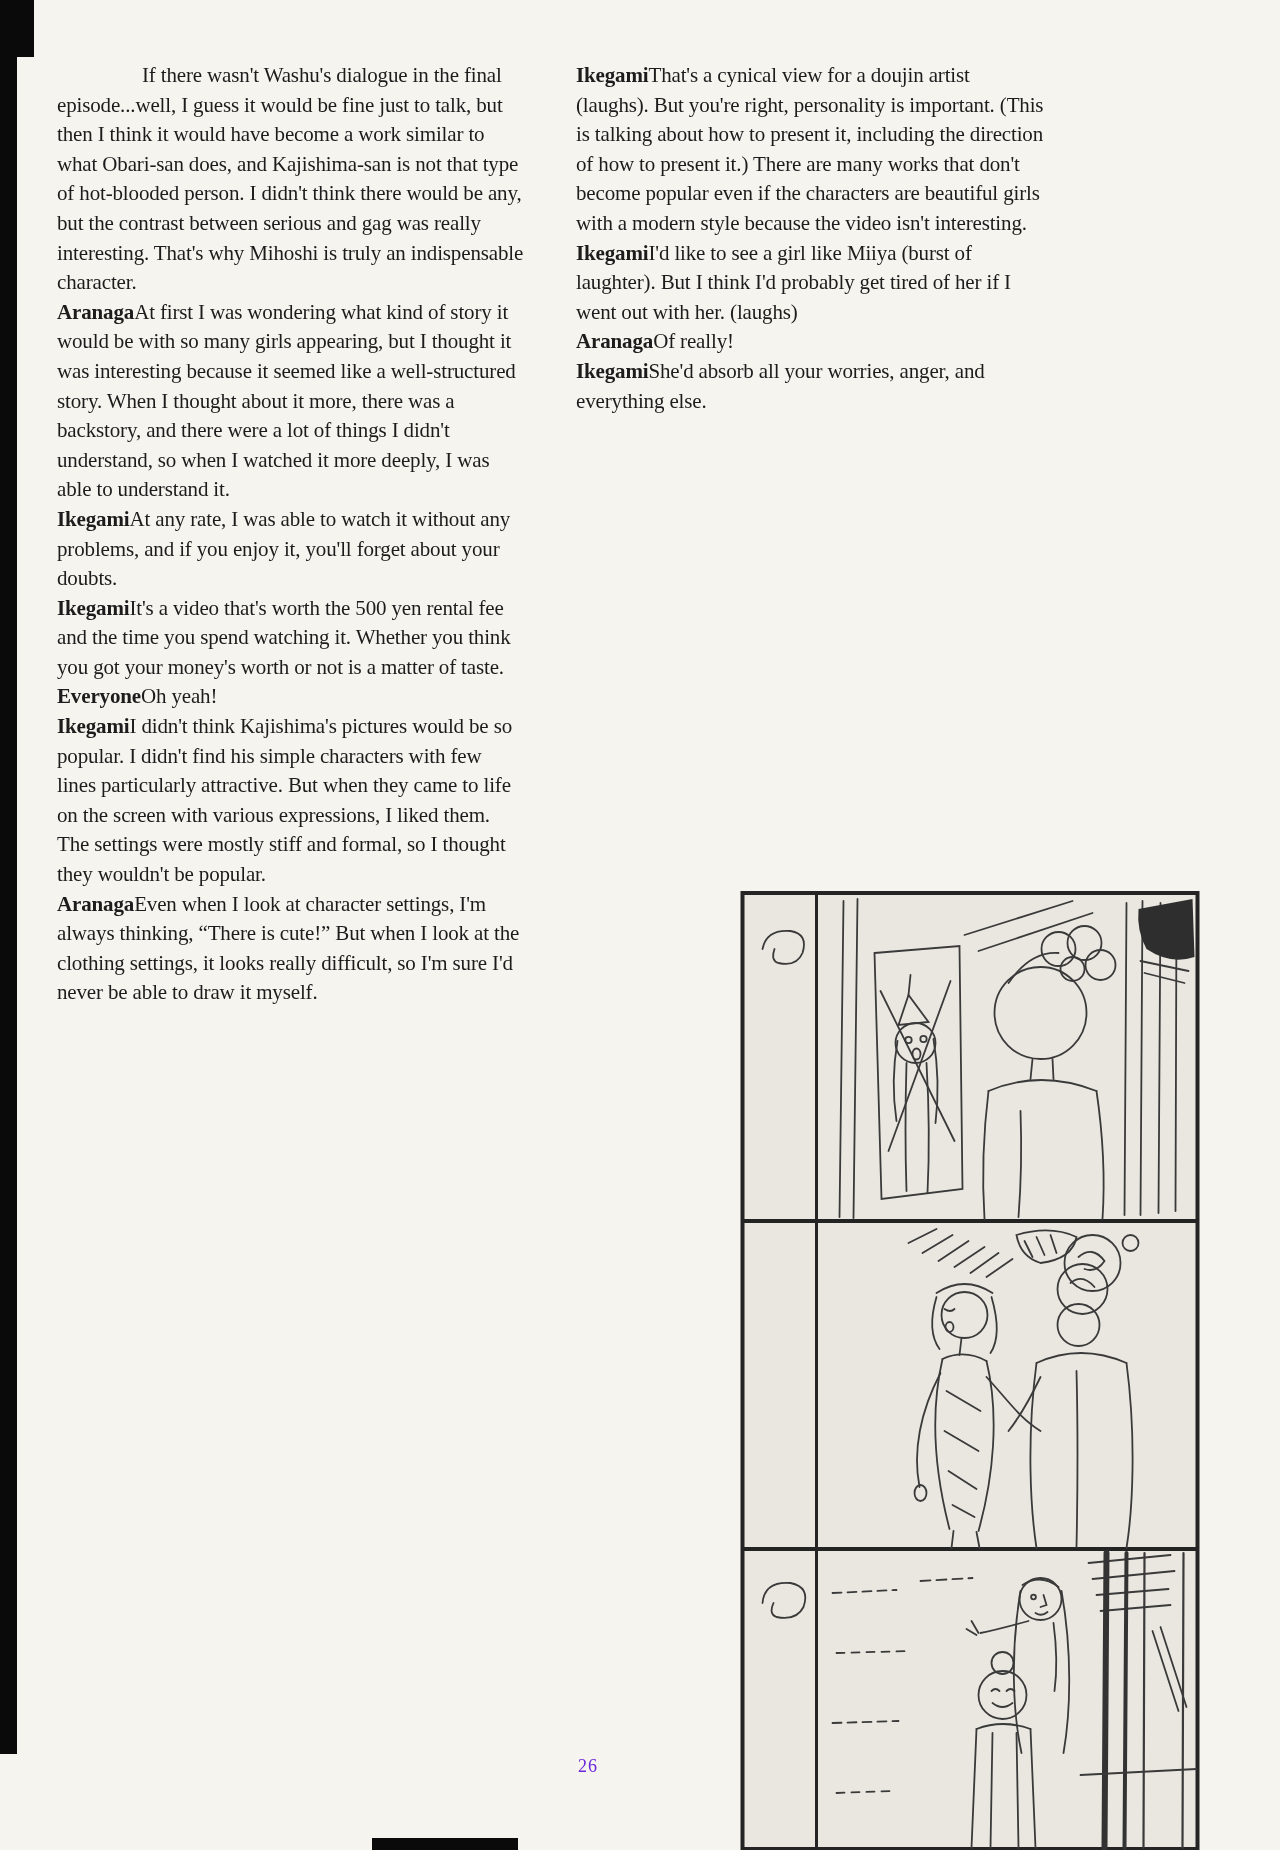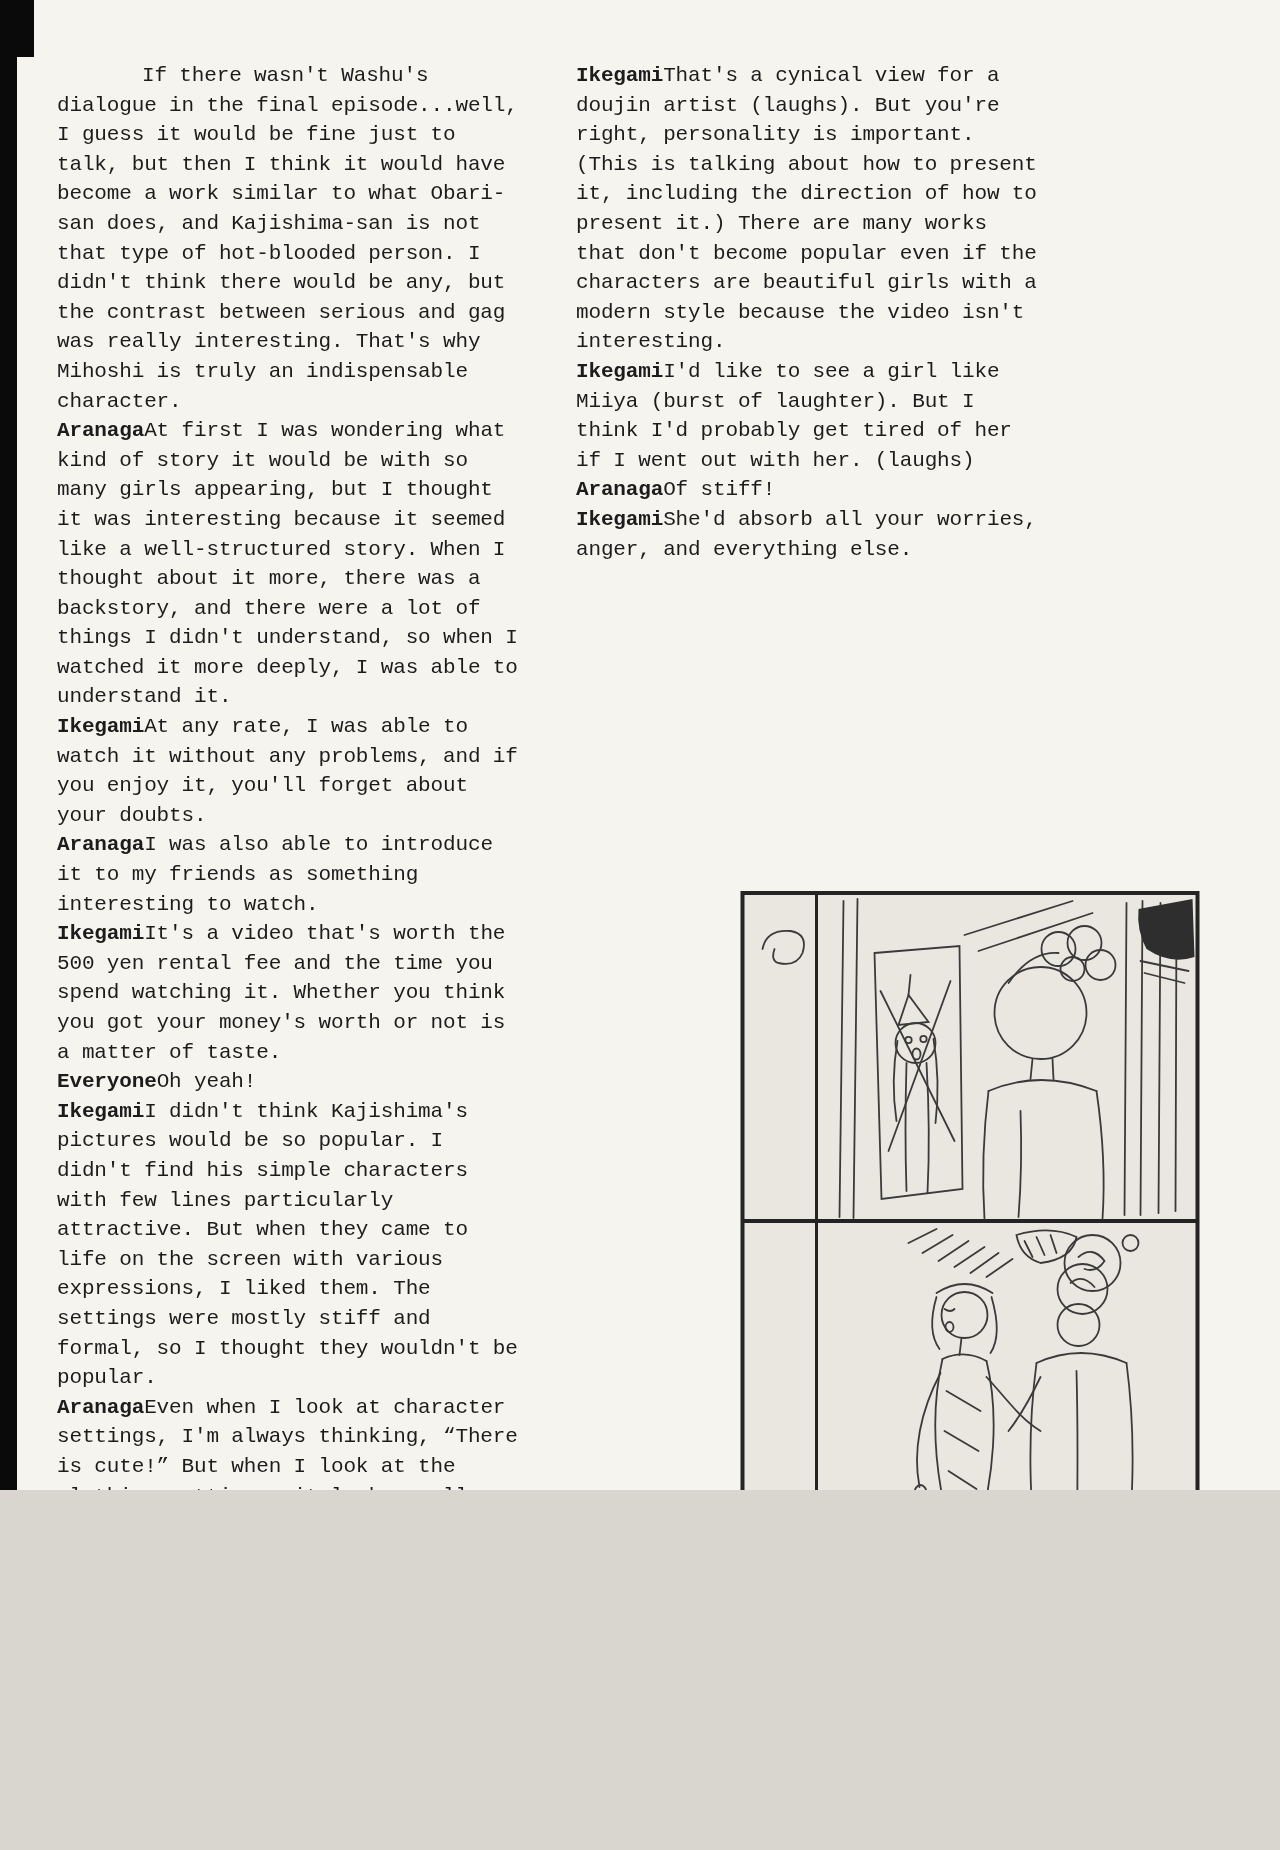--- a/index.html
+++ b/index.html
@@ -1,20 +1,20 @@
 <!DOCTYPE html>
 <html><head>
 <meta charset="utf-8">
 <style>
   html,body { margin:0; padding:0; background:#d8d6cf; }
   .page {
     position:relative;
-    width:1280px; height:1490px;
+    width:1280px; height:1850px;
     background:#f6f4ee;
-    font-family:Liberation Mono, monospace;
+    font-family:Liberation Serif, serif;
     color:#1c1c1c;
     overflow:hidden;
   }
   .bar { position:absolute; background:#0a0a0a; }
   .bar-left   { left:0; top:0; width:17px; height:1754px; }
   .bar-corner { left:0; top:0; width:34px; height:57px; }
   .bar-bottom { left:372px; top:1838px; width:146px; height:12px; }
 
   .col {
     position:absolute; top:61px; width:468px;
@@ -44,31 +44,30 @@
 <div class="page">
 
   <div class="bar bar-left"></div>
   <div class="bar bar-corner"></div>
   <div class="bar bar-bottom"></div>
 
   <div class="col col-left">
     <p class="indent"><b class="speaker"></b><span>If there wasn't Washu's dialogue in the final episode...well, I guess it would be fine just to talk, but then I think it would have become a work similar to what Obari-san does, and Kajishima-san is not that type of hot-blooded person. I didn't think there would be any, but the contrast between serious and gag was really interesting. That's why Mihoshi is truly an indispensable character.</span></p>
     <p><b class="speaker">Aranaga</b><span>At first I was wondering what kind of story it would be with so many girls appearing, but I thought it was interesting because it seemed like a well-structured story. When I thought about it more, there was a backstory, and there were a lot of things I didn't understand, so when I watched it more deeply, I was able to understand it.</span></p>
     <p><b class="speaker">Ikegami</b><span>At any rate, I was able to watch it without any problems, and if you enjoy it, you'll forget about your doubts.</span></p>
-    <p><b class="speaker">Aranaga</b><span>I was also able to introduce it to my friends as something interesting to watch.</span></p>
     <p><b class="speaker">Ikegami</b><span>It's a video that's worth the 500 yen rental fee and the time you spend watching it. Whether you think you got your money's worth or not is a matter of taste.</span></p>
     <p><b class="speaker">Everyone</b><span>Oh yeah!</span></p>
     <p><b class="speaker">Ikegami</b><span>I didn't think Kajishima's pictures would be so popular. I didn't find his simple characters with few lines particularly attractive. But when they came to life on the screen with various expressions, I liked them. The settings were mostly stiff and formal, so I thought they wouldn't be popular.</span></p>
     <p><b class="speaker">Aranaga</b><span>Even when I look at character settings, I'm always thinking, “There is cute!” But when I look at the clothing settings, it looks really difficult, so I'm sure I'd never be able to draw it myself.</span></p>
   </div>
 
   <div class="col col-right">
     <p><b class="speaker">Ikegami</b><span>That's a cynical view for a doujin artist (laughs). But you're right, personality is important. (This is talking about how to present it, including the direction of how to present it.) There are many works that don't become popular even if the characters are beautiful girls with a modern style because the video isn't interesting.</span></p>
     <p><b class="speaker">Ikegami</b><span>I'd like to see a girl like Miiya (burst of laughter). But I think I'd probably get tired of her if I went out with her. (laughs)</span></p>
-    <p><b class="speaker">Aranaga</b><span>Of stiff!</span></p>
+    <p><b class="speaker">Aranaga</b><span>Of really!</span></p>
     <p><b class="speaker">Ikegami</b><span>She'd absorb all your worries, anger, and everything else.</span></p>
   </div>
 
   <div class="page-number">26</div>
 
   <div class="figure">
     <svg width="460" height="959" viewBox="0 0 459 959" xmlns="http://www.w3.org/2000/svg">
 
       <rect x="2" y="2" width="455" height="956" fill="#e9e7e0" stroke="#242424" stroke-width="4"></rect>
 

